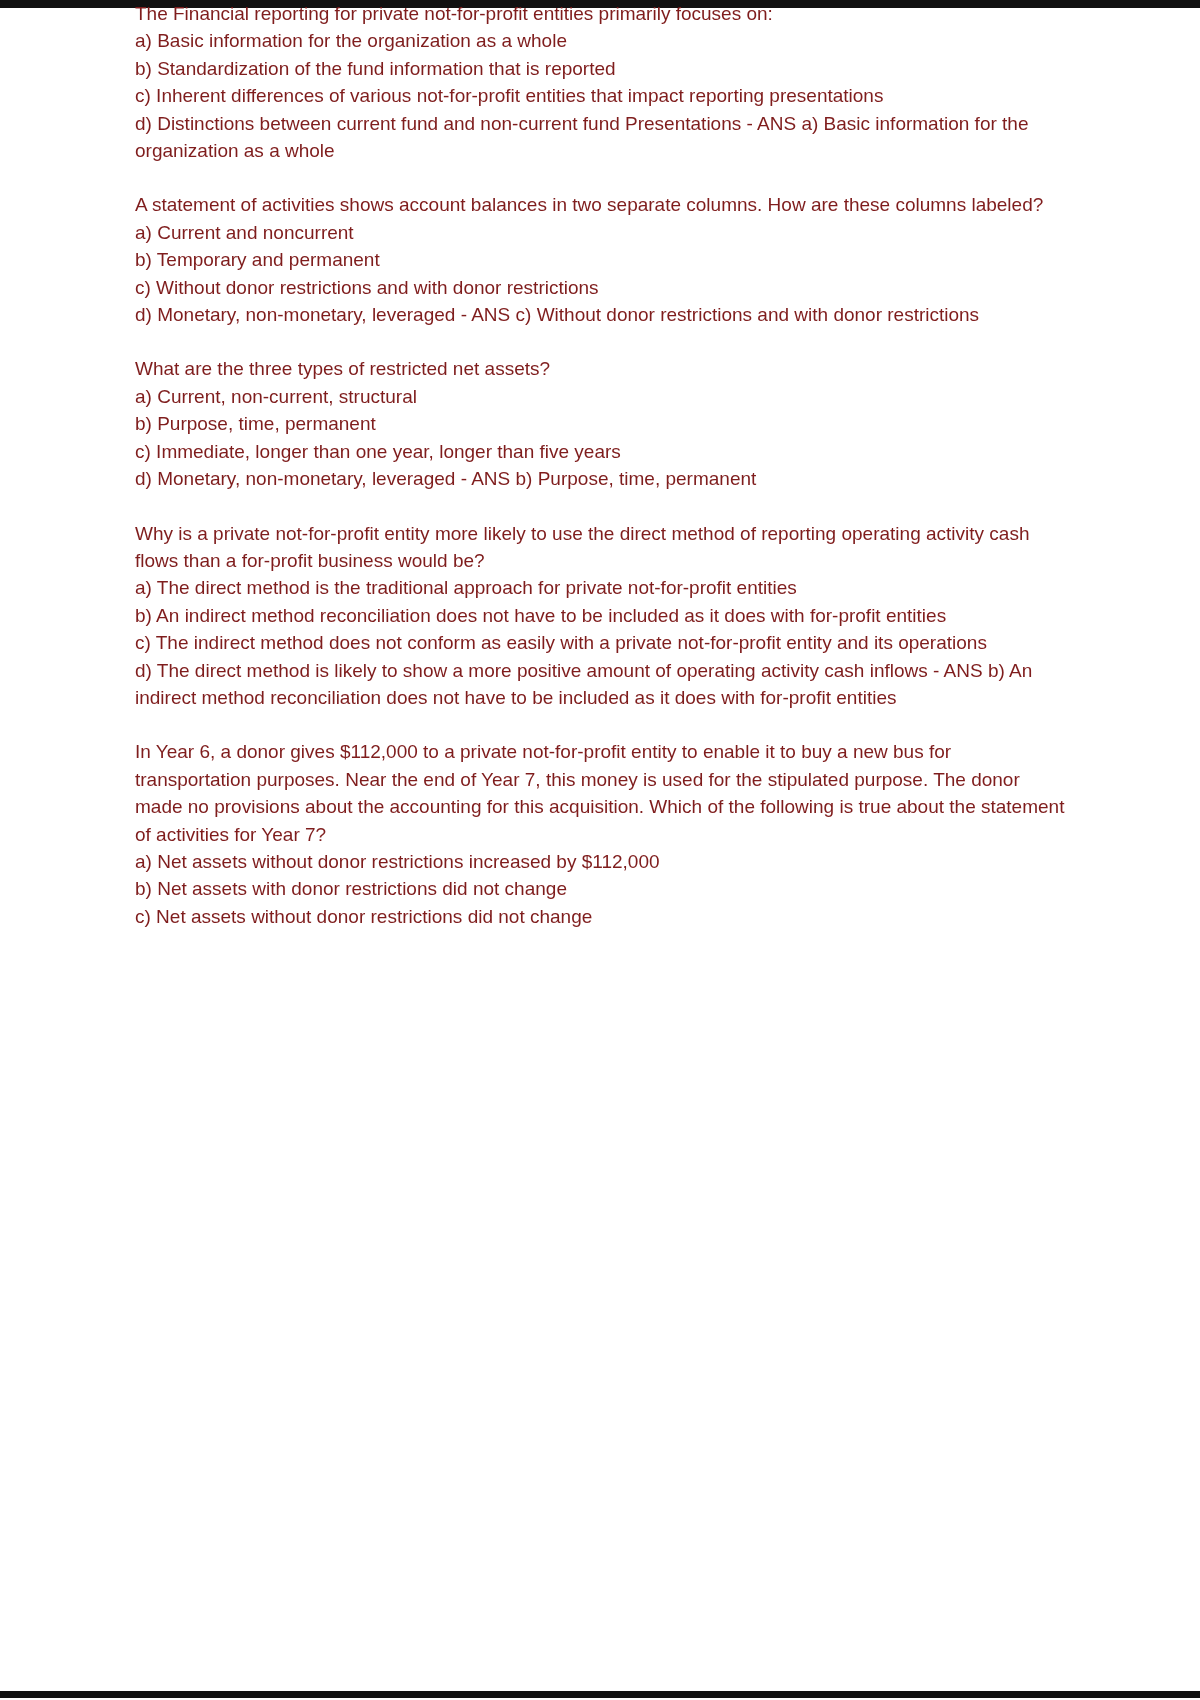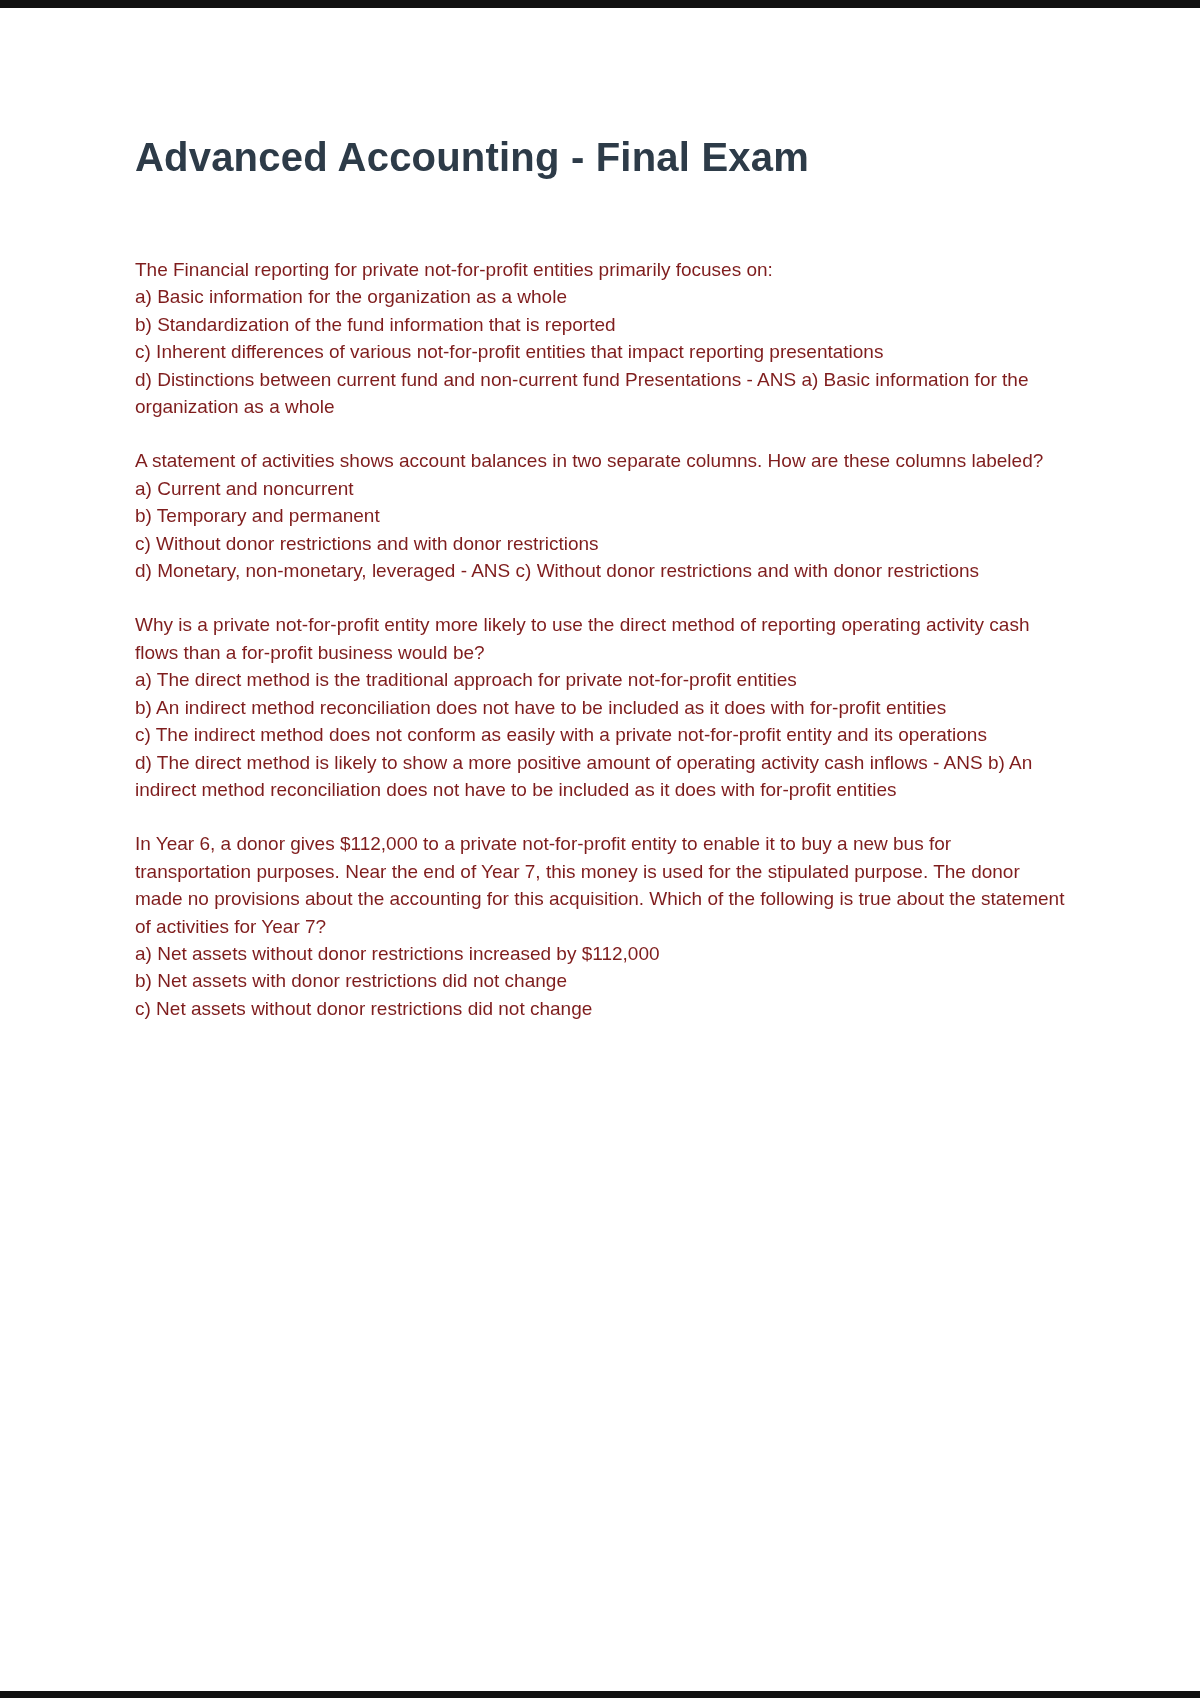--- a/index.html
+++ b/index.html
@@ -49,34 +49,38 @@
     margin: 0 0 27px 0;
   }
 </style>
 </head>
 <body>
 
 <div class="page">
   <div class="edge top"></div>
 
   <div class="content">
-    <h1 class="doc-title">Advanced Accounting - Final Exam</h1>
 
     <div class="question">The Financial reporting for private not-for-profit entities primarily focuses on:
 a) Basic information for the organization as a whole
 b) Standardization of the fund information that is reported
 c) Inherent differences of various not-for-profit entities that impact reporting presentations
 d) Distinctions between current fund and non-current fund Presentations - ANS  a) Basic information for the organization as a whole</div>
 
     <div class="question">A statement of activities shows account balances in two separate columns. How are these columns labeled?
 a) Current and noncurrent
 b) Temporary and permanent
 c) Without donor restrictions and with donor restrictions
 d) Monetary, non-monetary, leveraged - ANS  c) Without donor restrictions and with donor restrictions</div>
 
+    <div class="question">What are the three types of restricted net assets?
+a) Current, non-current, structural
+b) Purpose, time, permanent
+c) Immediate, longer than one year, longer than five years
+d) Monetary, non-monetary, leveraged - ANS  b) Purpose, time, permanent</div>
 
     <div class="question">Why is a private not-for-profit entity more likely to use the direct method of reporting operating activity cash flows than a for-profit business would be?
 a) The direct method is the traditional approach for private not-for-profit entities
 b) An indirect method reconciliation does not have to be included as it does with for-profit entities
 c) The indirect method does not conform as easily with a private not-for-profit entity and its operations
 d) The direct method is likely to show a more positive amount of operating activity cash inflows - ANS  b) An indirect method reconciliation does not have to be included as it does with for-profit entities</div>
 
     <div class="question">In Year 6, a donor gives $112,000 to a private not-for-profit entity to enable it to buy a new bus for transportation purposes. Near the end of Year 7, this money is used for the stipulated purpose. The donor made no provisions about the accounting for this acquisition. Which of the following is true about the statement of activities for Year 7?
 a) Net assets without donor restrictions increased by $112,000
 b) Net assets with donor restrictions did not change

